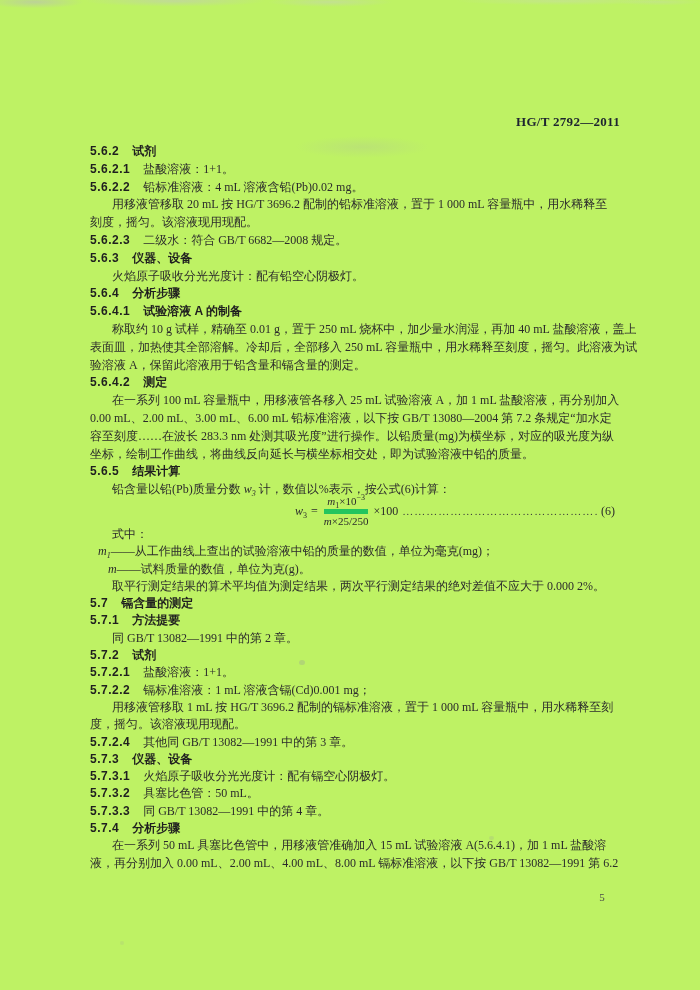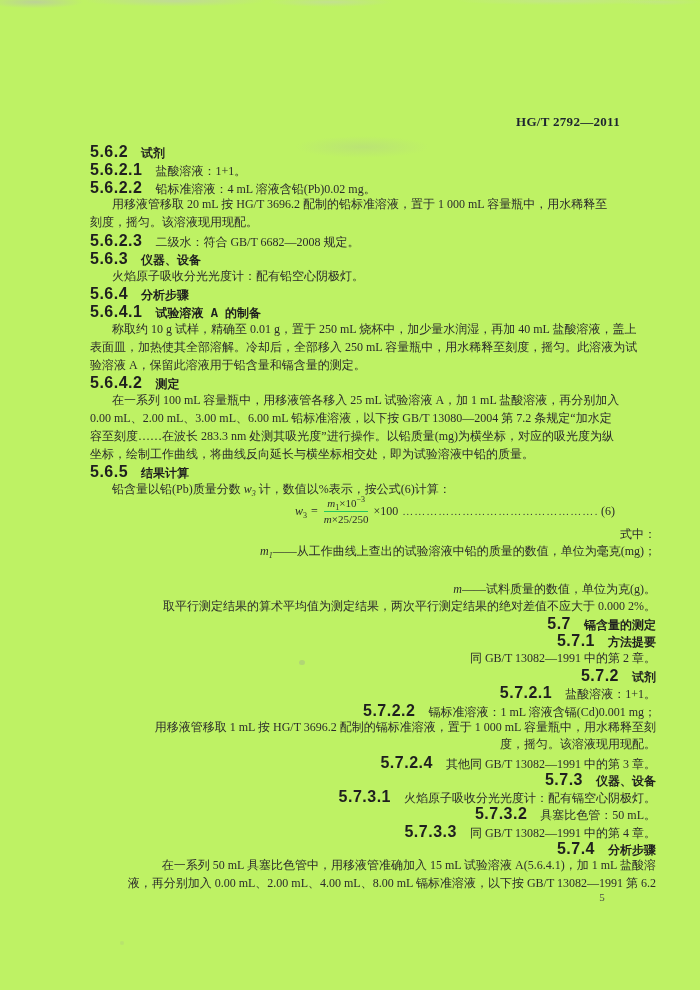--- a/index.html
+++ b/index.html
@@ -33,48 +33,48 @@
   .header{
     position:absolute;top:114px;left:516px;
     font-weight:bold;font-size:13px;letter-spacing:0.3px;color:#1e2430;
     font-family:"Liberation Serif","DejaVu Serif",serif;white-space:nowrap;
   }
 
   .lines{position:absolute;left:90px;width:566px;}
   #groupA{top:143px;}
   #groupA .line{height:17.8px;line-height:17.8px;}
   #groupB{top:526px;}
-  #groupB .line{height:17.3px;line-height:17.3px;text-align:right;}
+  #groupB .line{height:17.3px;line-height:17.3px;}
   .line{font-size:12px;white-space:nowrap;color:#2b2b2b;}
   .line .num{
     font-family:"Liberation Sans","DejaVu Sans",sans-serif;
-    font-weight:bold;font-size:16px;color:#1f1f1f;margin-right:13px;letter-spacing:0.5px;
+    font-weight:bold;font-size:12px;color:#1f1f1f;margin-right:13px;letter-spacing:0.5px;
   }
   .line .hd{
-    font-family:Liberation Mono, monospace;
+    font-family:Liberation Sans, sans-serif;
     font-weight:bold;font-size:12px;color:#1f1f1f;
   }
   .line .var{font-style:italic;font-family:"Liberation Serif","DejaVu Serif",serif;}
   .line sub{font-size:8px;line-height:0;}
   .ind0{padding-left:0;}
   .ind1{padding-left:22px;}
   .ind2{padding-left:8px;}
-  .ind3{padding-left:18px;margin-top:20px;}
+  .ind3{padding-left:18px;}
 
   
   .formula{
     position:absolute;left:90px;top:493px;width:527px;height:36px;
     display:flex;align-items:center;font-size:12px;color:#2b2b2b;
   }
   .f-pad{width:205px;flex:none;}
   .f-lhs{font-style:italic;}
   .f-lhs sub{font-size:8px;font-style:normal;line-height:0;}
   .f-eq{margin:0 4px;}
   .frac{display:inline-flex;flex-direction:column;align-items:center;font-size:11px;line-height:1.3;margin:0 2px;}
-  .frac-num{border-bottom:1px solid #22c55e;padding:0 3px;}
+  .frac-num{border-bottom:5px solid #22c55e;padding:0 3px;}
   .frac .var{font-style:italic;}
   .frac sub{font-size:8px;line-height:0;}
   .frac sup{font-size:8px;line-height:0;}
   .f-mult{margin-left:3px;}
   .f-dots{flex:1;overflow:hidden;white-space:nowrap;margin:0 4px;font-size:11px;letter-spacing:1px;color:#3a3a3a;}
   .f-no{flex:none;font-size:12px;margin-right:2px;}
 
   .page-no{
     position:absolute;left:593px;top:891px;width:18px;text-align:center;
     font-size:11px;color:#4a4a4a;

